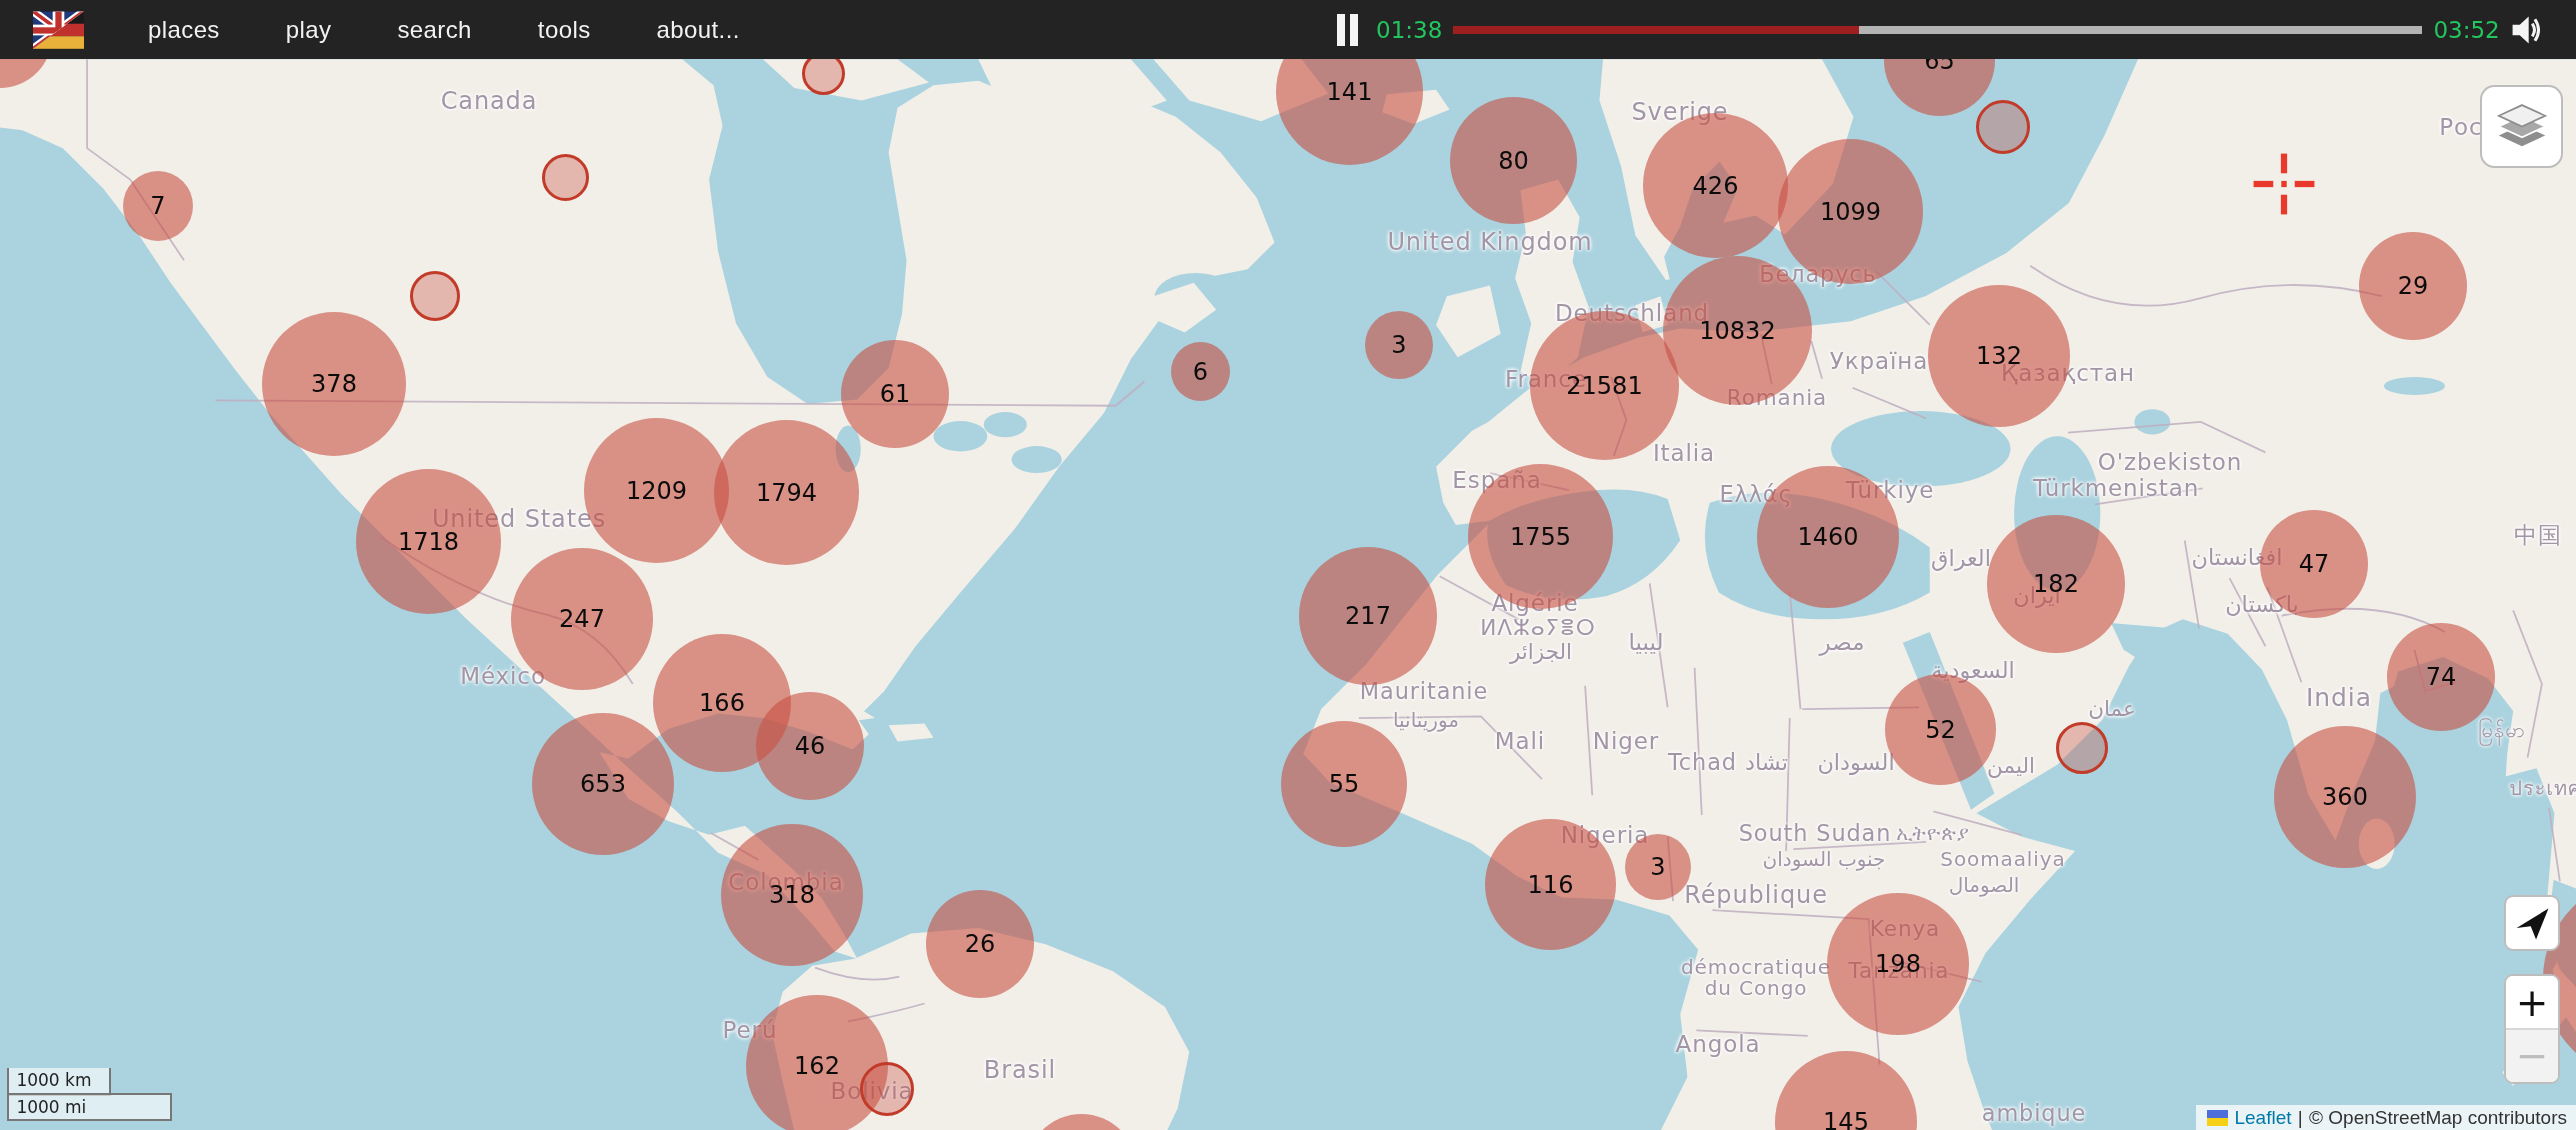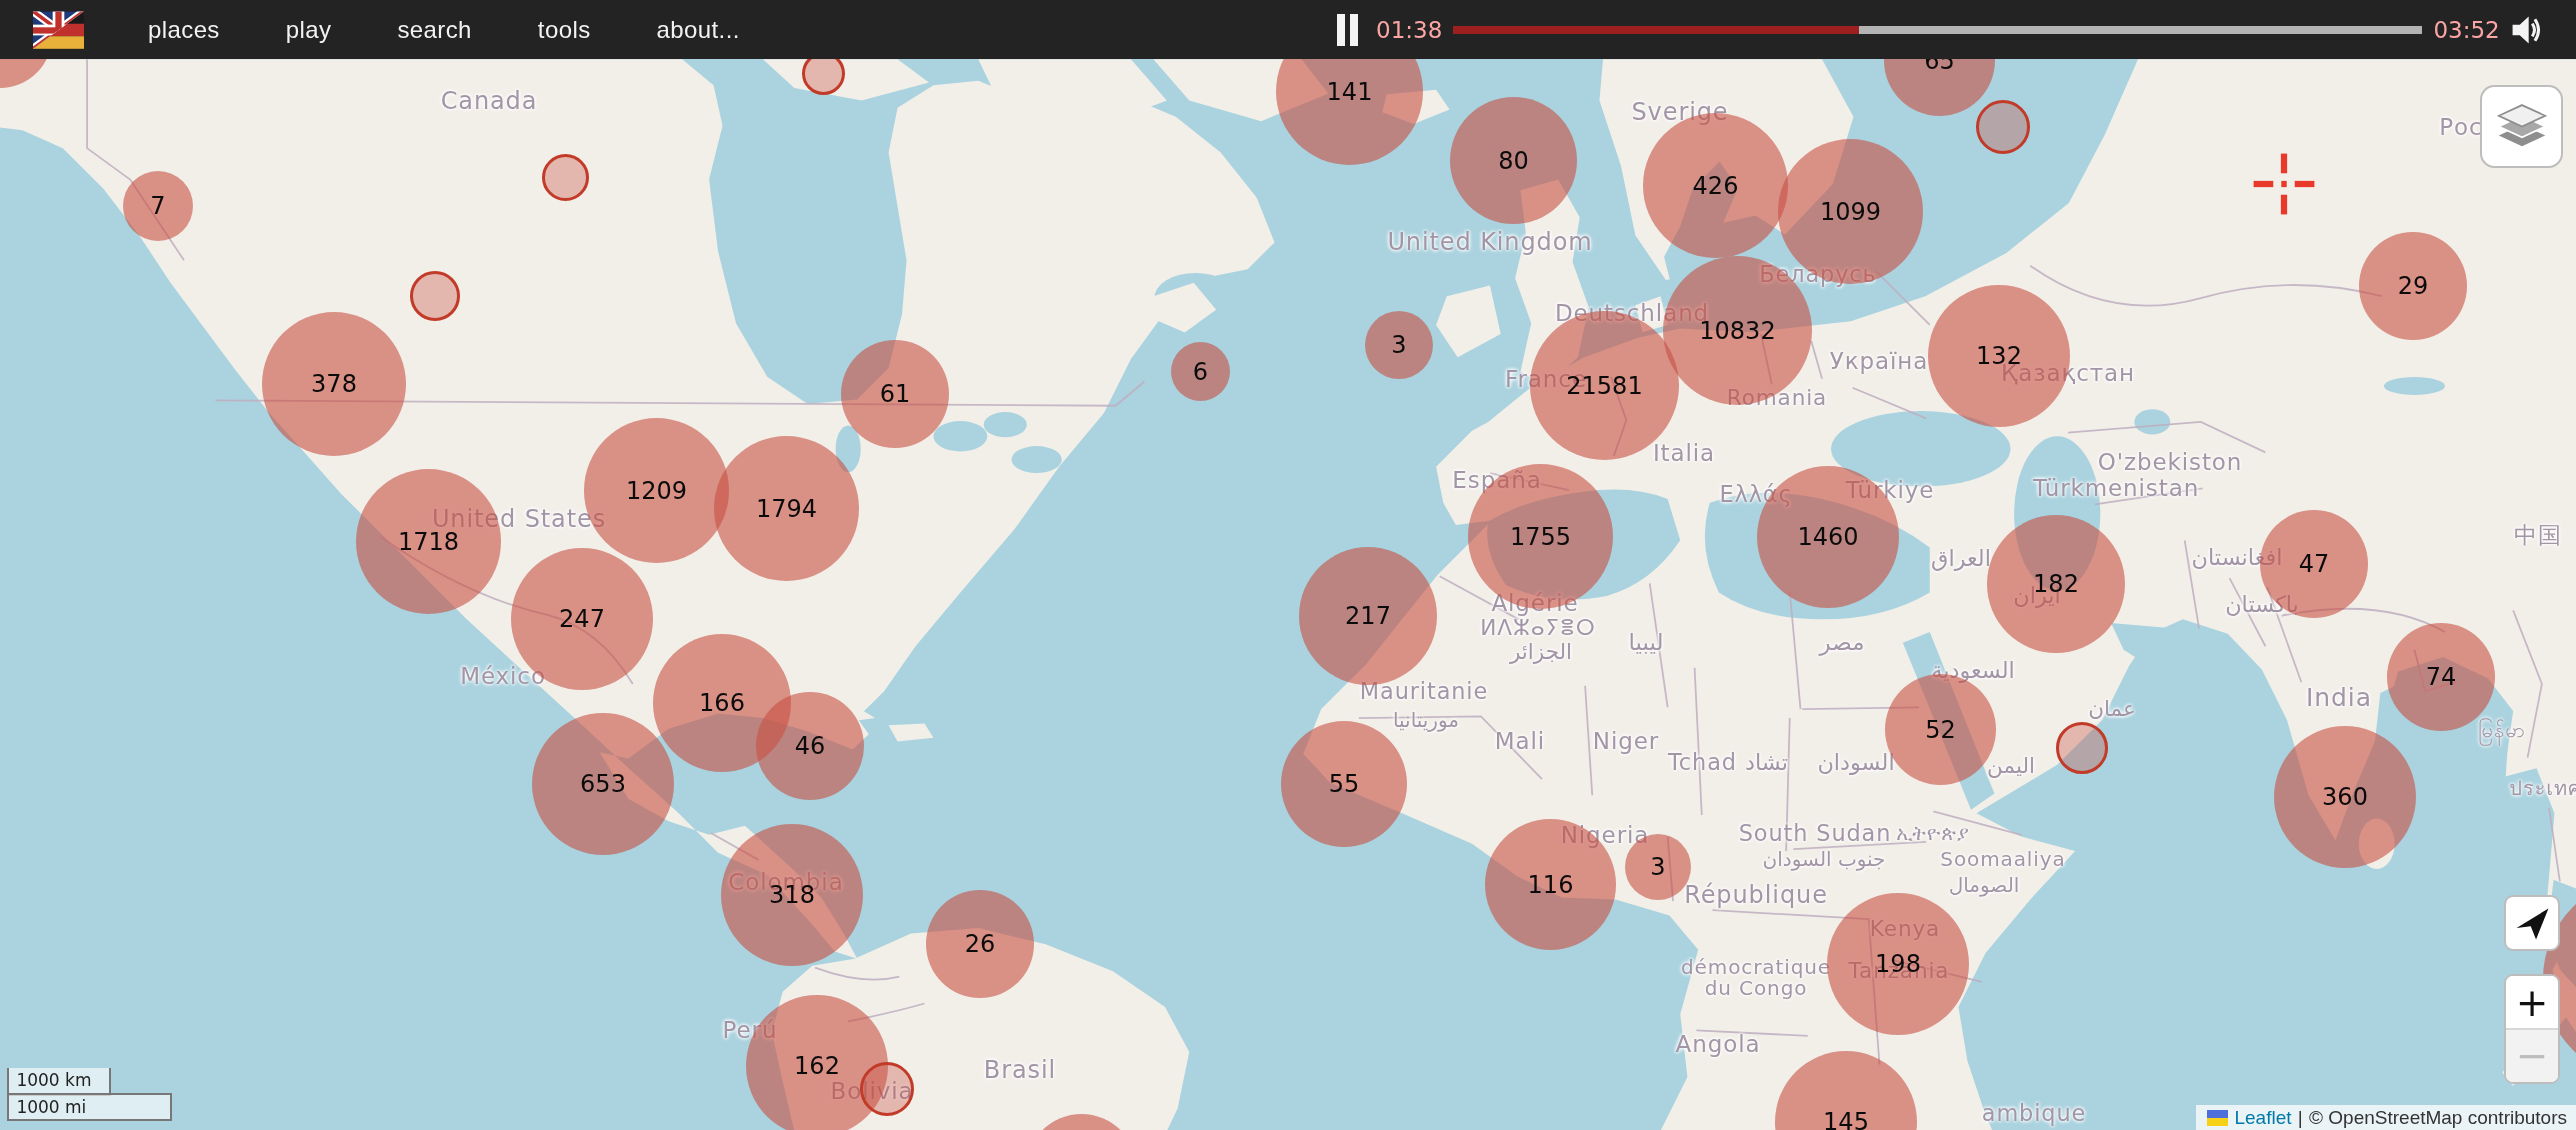--- a/index.html
+++ b/index.html
@@ -23,21 +23,21 @@
 
   
   #topbar { position:absolute; top:0; left:0; width:2576px; height:59px; background:#232323; z-index:50; }
   #flag { position:absolute; left:33px; top:10.8px; width:51px; height:38px; cursor:pointer; }
   #nav { position:absolute; left:148px; top:0; height:59px; display:flex; gap:66px; align-items:center; }
   #nav span { font-size:24px; color:#f2f2f2; letter-spacing:0.4px; cursor:pointer; }
   #player { position:absolute; left:1335px; top:0; height:59px; display:flex; align-items:center; }
   #pause { width:25px; height:32px; position:relative; cursor:pointer; margin-right:16px; }
   #pause i { position:absolute; top:0; width:8px; height:32px; background:#f4f4f4; }
   #pause i:first-child { left:1.8px; } #pause i:last-child { left:15.3px; }
-  .ptime { width:65px; font-size:23px; color:#fca5a5; font-family:"DejaVu Sans", sans-serif; }
+  .ptime { width:65px; font-size:23px; color:#22c55e; font-family:"DejaVu Sans", sans-serif; }
   #progress { width:969px; height:8px; background:#b3b3b3; margin:0 11.7px 0 11.7px; cursor:pointer; }
   #progress-fill { height:8px; background:#9e1f1f; width:0; }
   #total-time { margin-left:0; margin-right:10.8px; }
   #speaker { width:34px; height:34px; cursor:pointer; }
 
   
   .leaflet-btn { position:absolute; background:#fff; border:2.7px solid #bdbdbd; z-index:40; }
   #layers-ctl { left:2480px; top:85px; width:83px; height:83px; border-radius:14.4px;
                 display:flex; align-items:center; justify-content:center; cursor:pointer; }
   #locate-ctl { left:2504px; top:895px; width:56px; height:56px; border-radius:9px;
@@ -227,21 +227,21 @@
         </div>
         <div class="cluster" style="left: 262px; top: 312px; width: 144px; height: 144px;">
           <span>378</span>
         </div>
         <div class="cluster" style="left: 356px; top: 469px; width: 145px; height: 145px;">
           <span>1718</span>
         </div>
         <div class="cluster" style="left: 584px; top: 418px; width: 145px; height: 145px;">
           <span>1209</span>
         </div>
-        <div class="cluster" style="left: 714px; top: 436px; width: 145px; height: 145px;">
+        <div class="cluster" style="left: 714px; top: 420px; width: 145px; height: 145px;">
           <span>1794</span>
         </div>
         <div class="cluster" style="left: 841px; top: 340px; width: 108px; height: 108px;">
           <span>61</span>
         </div>
         <div class="cluster" style="left: 511px; top: 548px; width: 142px; height: 142px;">
           <span>247</span>
         </div>
         <div class="cluster" style="left: 532px; top: 713px; width: 142px; height: 142px;">
           <span>653</span>

